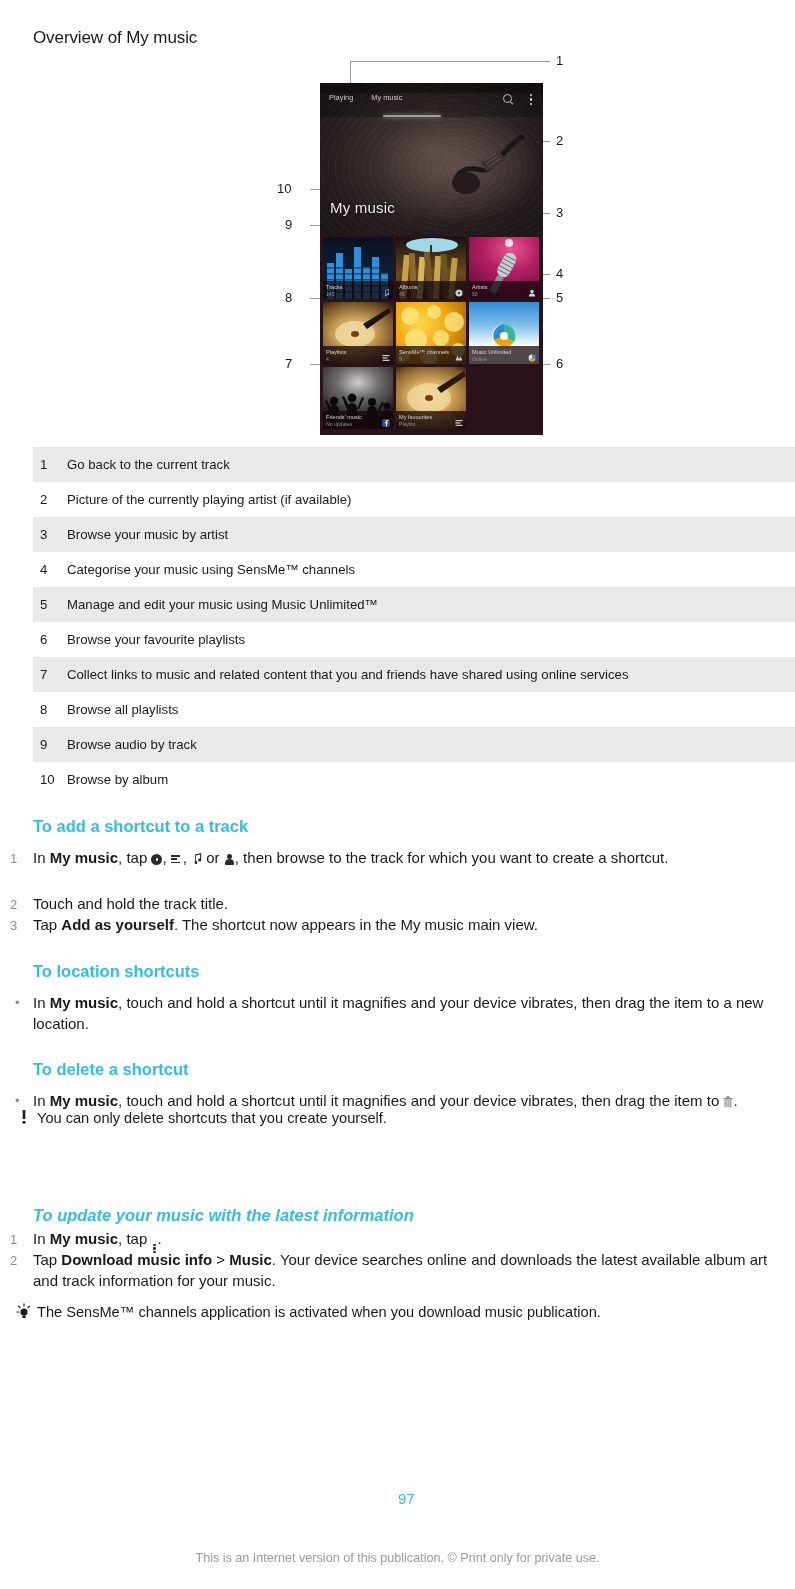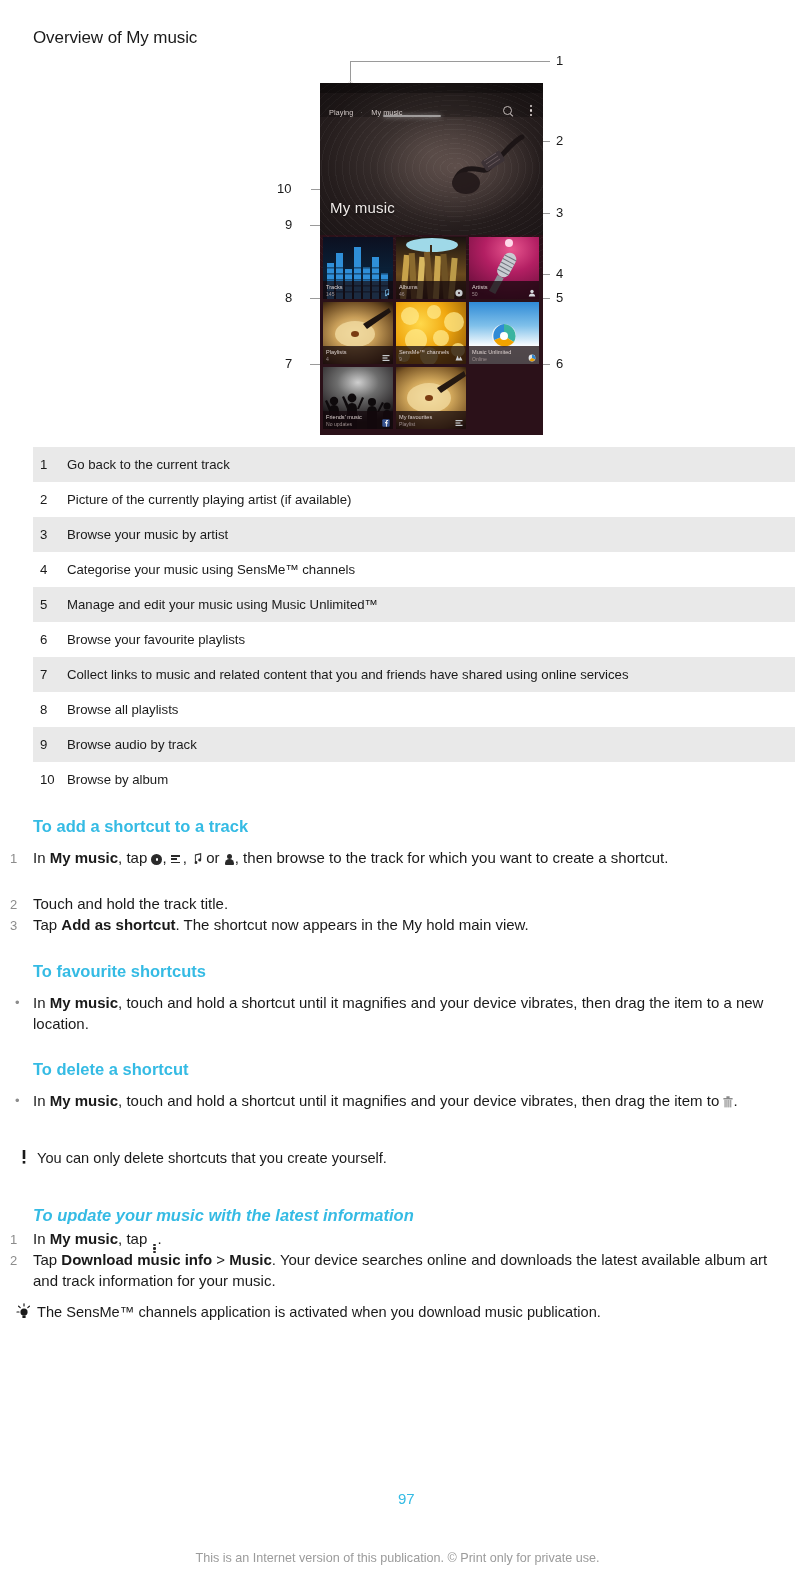--- a/index.html
+++ b/index.html
@@ -55,21 +55,21 @@
         rgba(255,255,255,0.045) 0px, rgba(255,255,255,0.045) 1px,
         rgba(0,0,0,0) 1px, rgba(0,0,0,0) 7px);
     opacity:.9;
   }
   .statusbar {
     position: absolute; left:0; top:0; width:223px; height:10px;
     background: rgba(0,0,0,0.45);
   }
   .tabbar {
     position: absolute; left:0; top:10px; width:223px; height:24px;
-    display:flex; align-items:flex-end;
+    display:flex; align-items:flex-start;
     font-size:7.4px; color:#cfc6c4;
     background: rgba(0,0,0,0.22);
   }
   .tab {
     padding: 0 9px; position: relative; white-space:nowrap;
   }
   .tab.sep::after{
     content:""; position:absolute; right:0; top:4px; bottom:4px; width:1px;
     background: rgba(255,255,255,0.22);
   }
@@ -523,24 +523,24 @@
       </svg><span> or </span><span class="inline-ic ic-person"></span><span>, then browse to the track for which you want to create a shortcut.</span></div>
 </div>
 
 <div class="step" style="top:893px;">
   <div class="idx">2</div>
   <div class="txt">Touch and hold the track title.</div>
 </div>
 
 <div class="step" style="top:914px;">
   <div class="idx">3</div>
-  <div class="txt"><span>Tap </span><b>Add as shortcut</b><span>. The shortcut now appears in the My hold main view.</span></div>
-</div>
-
-<div class="sec-h" style="top:962px;">To favourite shortcuts</div>
+  <div class="txt"><span>Tap </span><b>Add as yourself</b><span>. The shortcut now appears in the My music main view.</span></div>
+</div>
+
+<div class="sec-h" style="top:962px;">To location shortcuts</div>
 
 <div class="step" style="top:992px;">
   <div class="bul">•</div>
   <div class="txt"><span>In </span><b>My music</b><span>, touch and hold a shortcut until it magnifies and your device vibrates, then drag the item to a new location.</span></div>
 </div>
 
 <div class="sec-h" style="top:1060px;">To delete a shortcut</div>
 
 <div class="step" style="top:1090px;">
   <div class="bul">•</div>
@@ -549,21 +549,21 @@
         <rect x="3.4" y="0.4" width="3.2" height="1.4" fill="#6d6d6d"></rect>
         <g fill="#8a8a8a">
           <rect x="1.5" y="4" width="1.1" height="7.4"></rect>
           <rect x="3.4" y="4" width="1.1" height="7.4"></rect>
           <rect x="5.3" y="4" width="1.1" height="7.4"></rect>
           <rect x="7.2" y="4" width="1.1" height="7.4"></rect>
         </g>
       </svg><span>.</span></div>
 </div>
 
-<div class="note" style="top:1148px;align-items:flex-end;">
+<div class="note" style="top:1108px;align-items:flex-end;">
   <div class="ic">
     <svg viewBox="0 0 8 18" width="8" height="18" style="vertical-align:-4px;">
         <rect x="2.7" y="1" width="2.6" height="9" fill="#1a1a1a"></rect>
         <rect x="2.7" y="12" width="2.6" height="2.6" fill="#1a1a1a"></rect>
       </svg>
   </div>
   <div>You can only delete shortcuts that you create yourself.</div>
 </div>
 
 <div class="sec-h" style="top:1206px;font-style:italic;">To update your music with the latest information</div>

